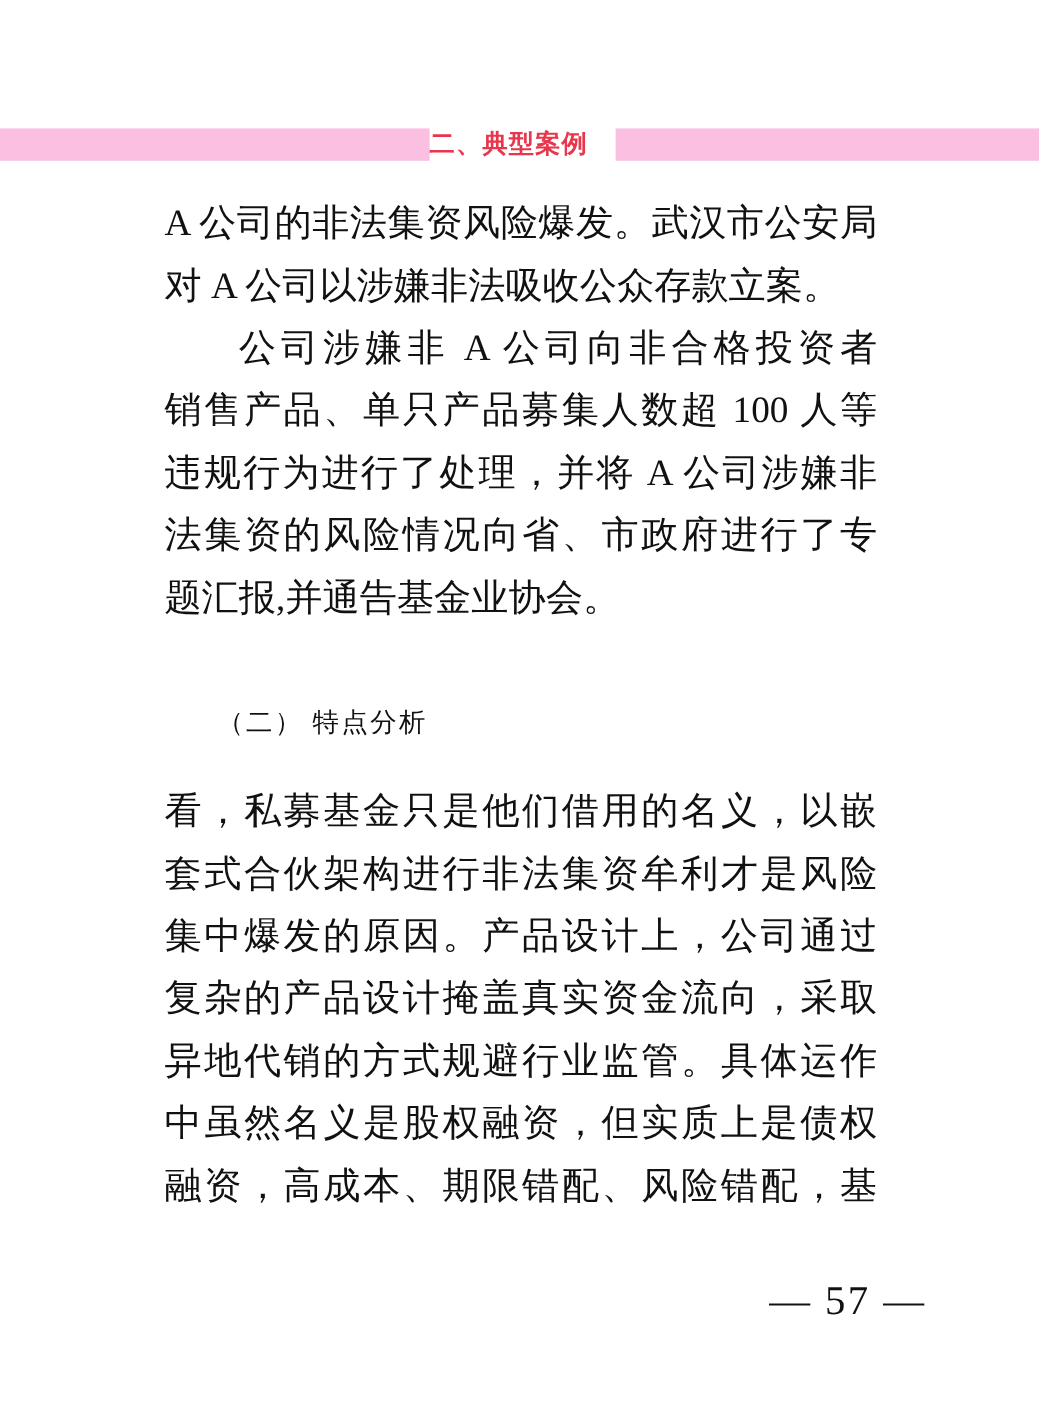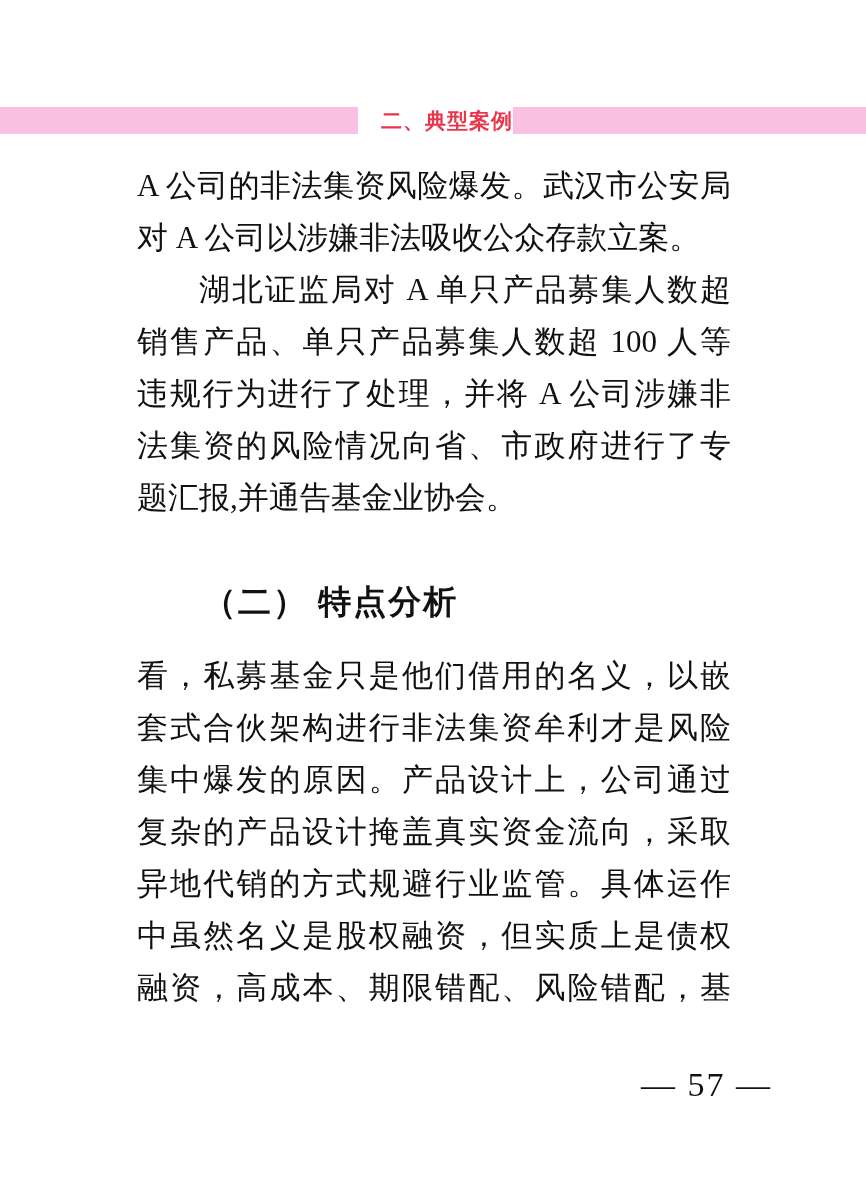--- a/index.html
+++ b/index.html
@@ -25,21 +25,21 @@
   }
   .bar.left  { left: 0;   width: 358px; }
   .bar.right { left: 513px; width: 353px; }
   .header-title {
     position: absolute;
     top: 107px;
     left: 358px;
     width: 155px;
     height: 27px;
     line-height: 27px;
-    text-align: right;
+    text-align: left;
     font-family: "Liberation Sans", "DejaVu Sans", sans-serif;
     font-weight: bold;
     font-size: 21px;
     color: #e8364c;
     letter-spacing: 1px;
   }
   
   .text-block {
     position: absolute;
     left: 137px;
@@ -60,22 +60,22 @@
   }
   .line.indent {
     text-indent: 2em;
   }
   .section-heading {
     margin-top: 52px;
     margin-bottom: 22px;
     height: 52px;
     line-height: 52px;
     text-indent: 2em;
-    font-weight: bold;
-    font-size: 33px;
+    font-weight: normal;
+    font-size: 22px;
     letter-spacing: 2px;
   }
   
   .page-number {
     position: absolute;
     top: 1066px;
     right: 94px;
     font-size: 34px;
     letter-spacing: 2px;
     color: #111111;
@@ -88,21 +88,21 @@
 
   <div class="bar left"></div>
   <div class="bar right"></div>
   <div class="header-title">二、典型案例</div>
 
   <div class="text-block">
 
     <div class="line">A 公司的非法集资风险爆发。武汉市公安局</div>
     <div class="line lastline">对 A 公司以涉嫌非法吸收公众存款立案。</div>
 
-    <div class="line indent">湖北证监局对 A 单只产品募集人数超</div>
+    <div class="line indent">公司涉嫌非 A 公司向非合格投资者</div>
     <div class="line">销售产品、单只产品募集人数超 100 人等</div>
     <div class="line">违规行为进行了处理，并将 A 公司涉嫌非</div>
     <div class="line">法集资的风险情况向省、市政府进行了专</div>
     <div class="line lastline">题汇报,并通告基金业协会。</div>
 
     <div class="section-heading">（二） 特点分析</div>
 
     <div class="line">看，私募基金只是他们借用的名义，以嵌</div>
     <div class="line">套式合伙架构进行非法集资牟利才是风险</div>
     <div class="line">集中爆发的原因。产品设计上，公司通过</div>

